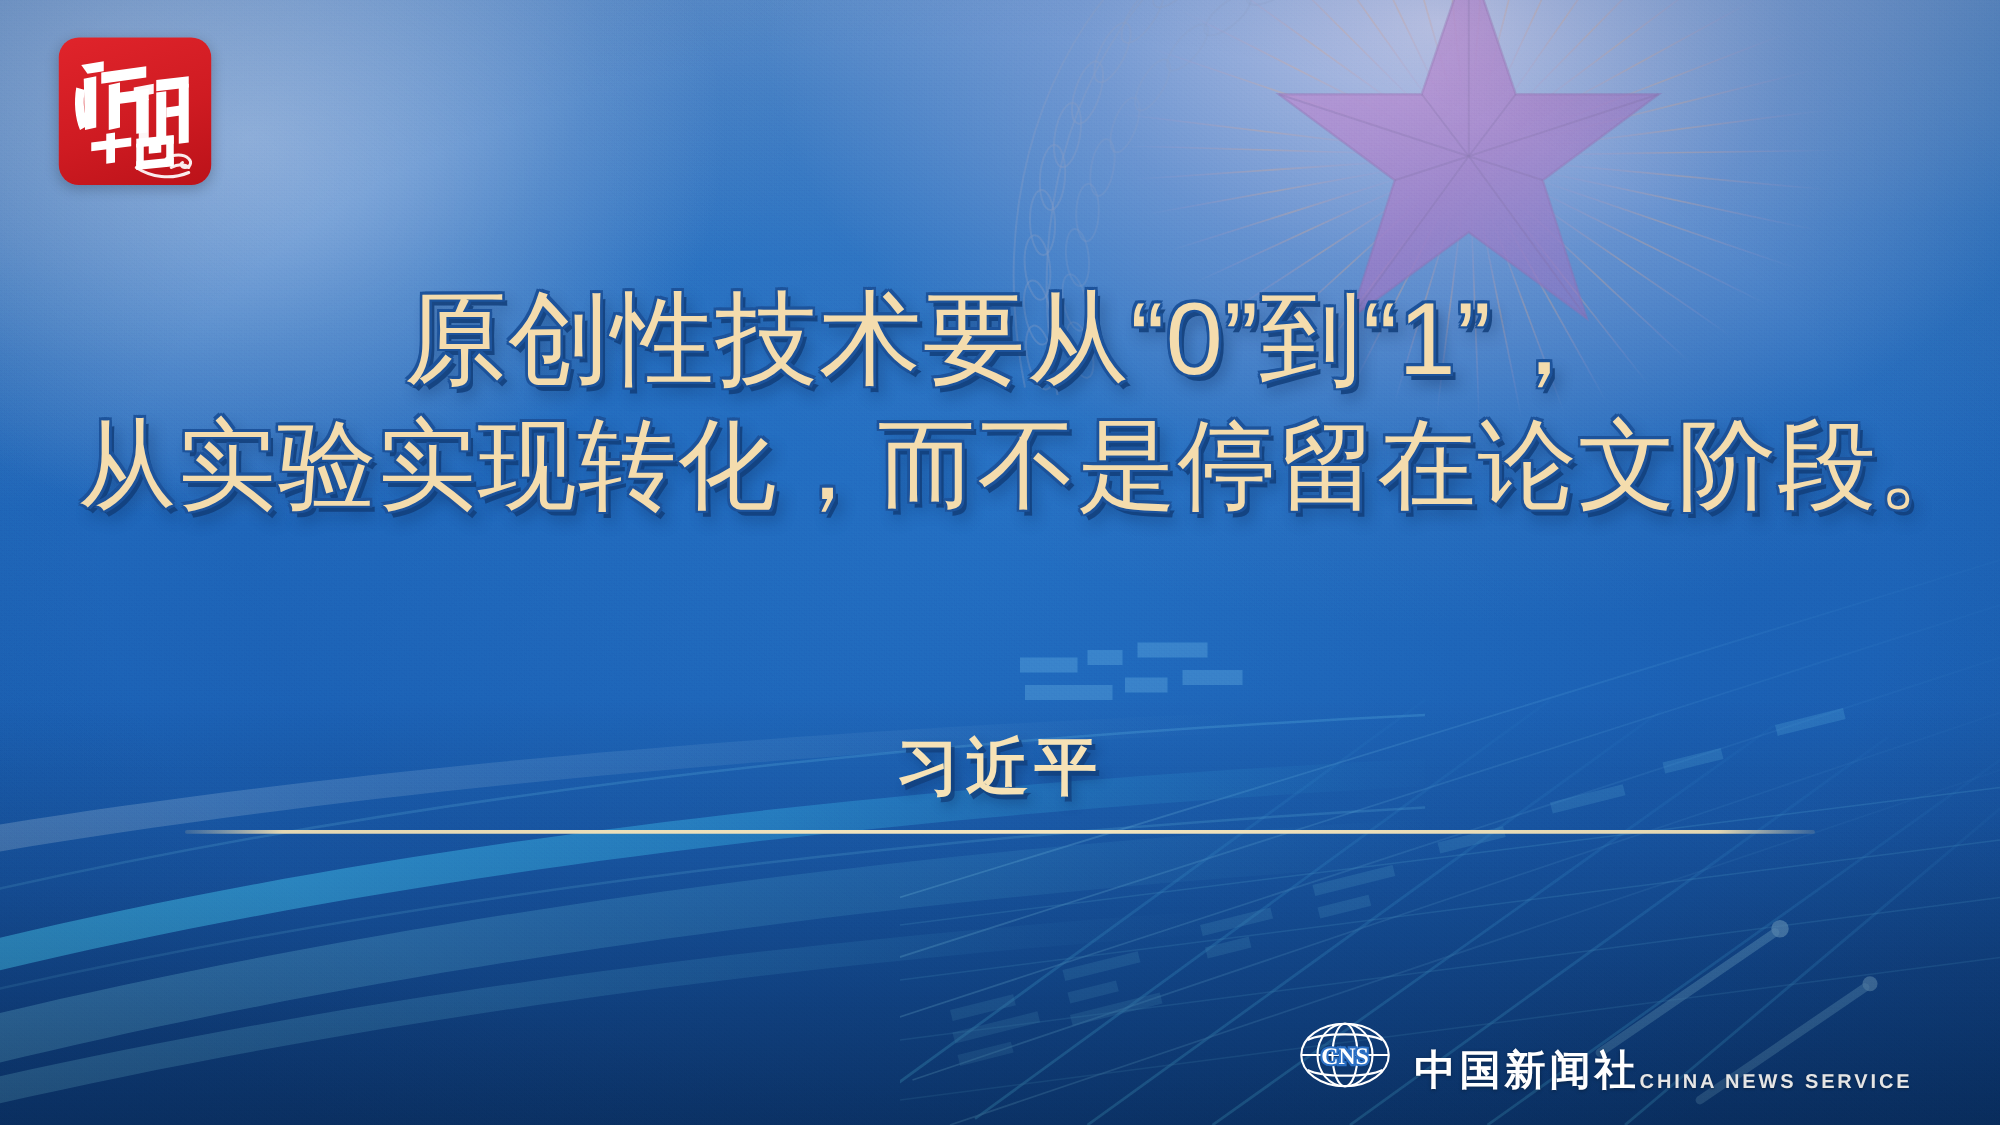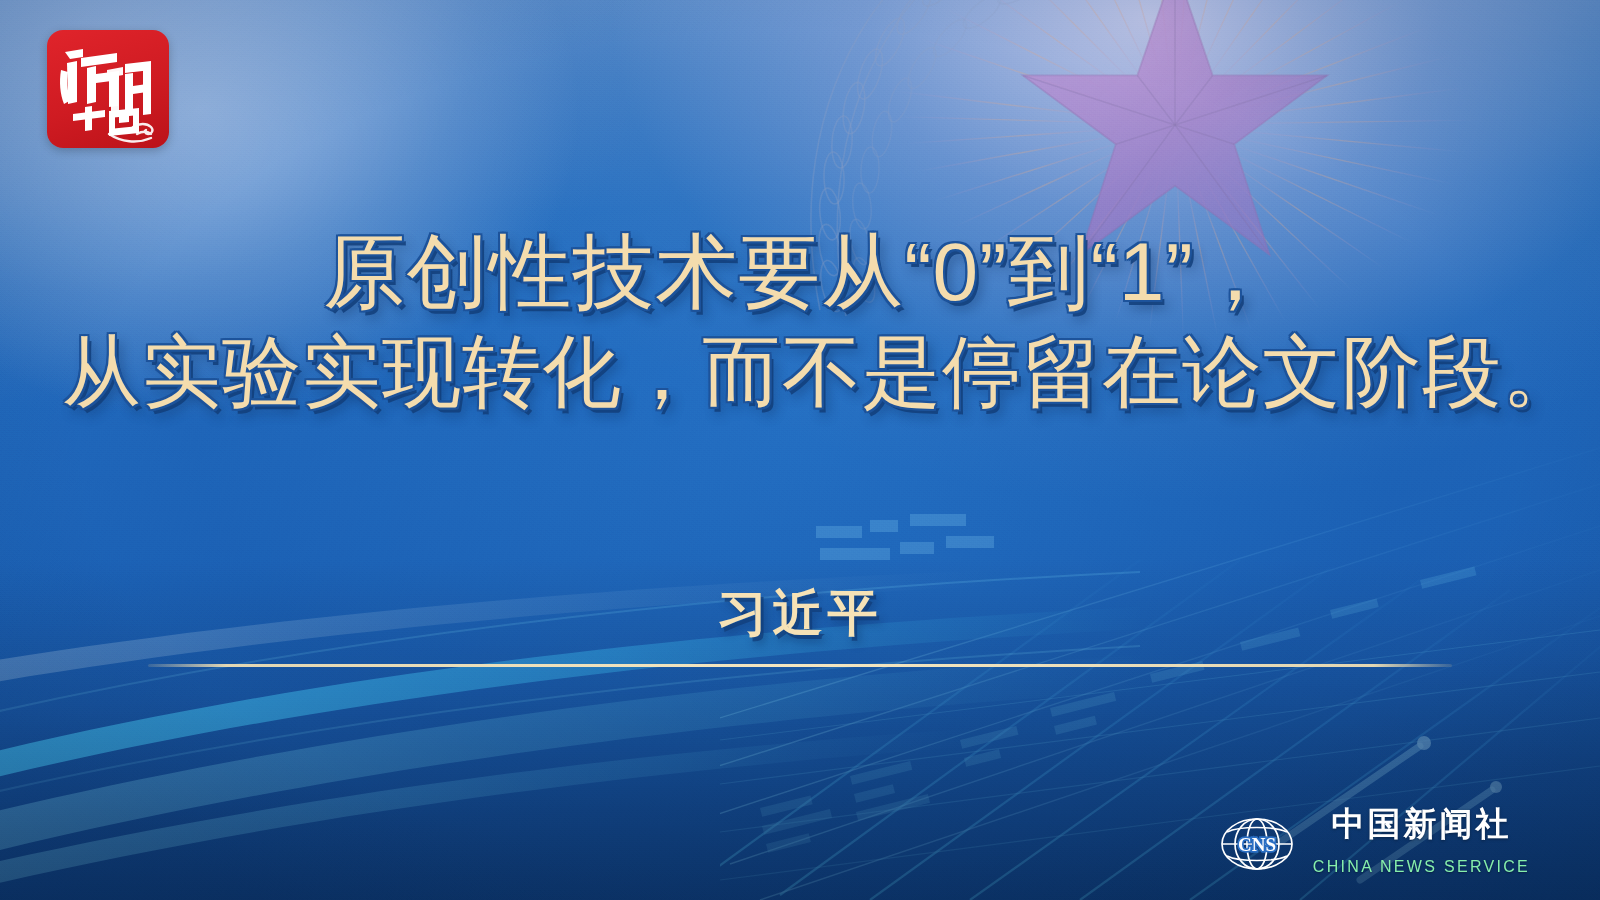--- a/index.html
+++ b/index.html
@@ -193,34 +193,34 @@
   .footer-brands {
     position: absolute;
     right: 38px;
     bottom: 24px;
     display: flex;
     align-items: flex-end;
     gap: 18px;
   }
   .cns-globe { width: 76px; height: 64px; }
   .cns-globe svg { width: 100%; height: 100%; display: block; }
-  .brand-unit { display: flex; flex-direction: column; align-items: center; }
+  .brand-unit { display: flex; flex-direction: row; align-items: center; }
   .brand-cn {
     color: #ffffff;
     font-family: "Liberation Serif", "DejaVu Serif", serif;
     font-weight: 700;
     font-size: 33px;
     letter-spacing: 3px;
     line-height: 1.08;
     text-shadow: 0 1px 3px rgba(0,0,0,.35);
   }
   .brand-en {
-    color: #86efac;
+    color: #e5e5e5;
     font-size: 16px;
-    font-weight: 400;
+    font-weight: 700;
     letter-spacing: 2.3px;
     margin-top: 15px;
     text-shadow: 0 1px 2px rgba(0,0,0,.35);
   }
   .brand-en.small { font-size: 13.5px; letter-spacing: 1.4px; }
   .brand-gap { width: 14px; }
 </style>
 </head>
 <body>
 

